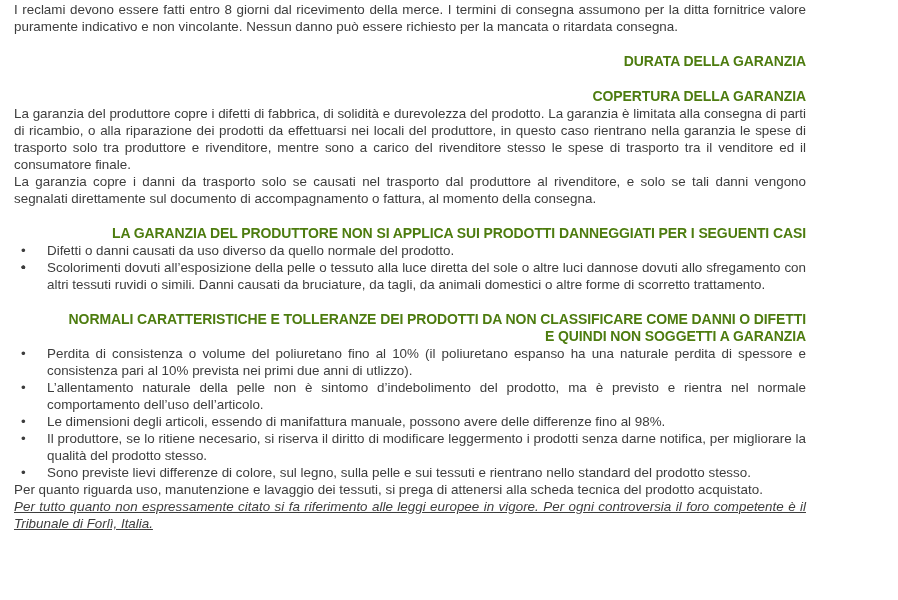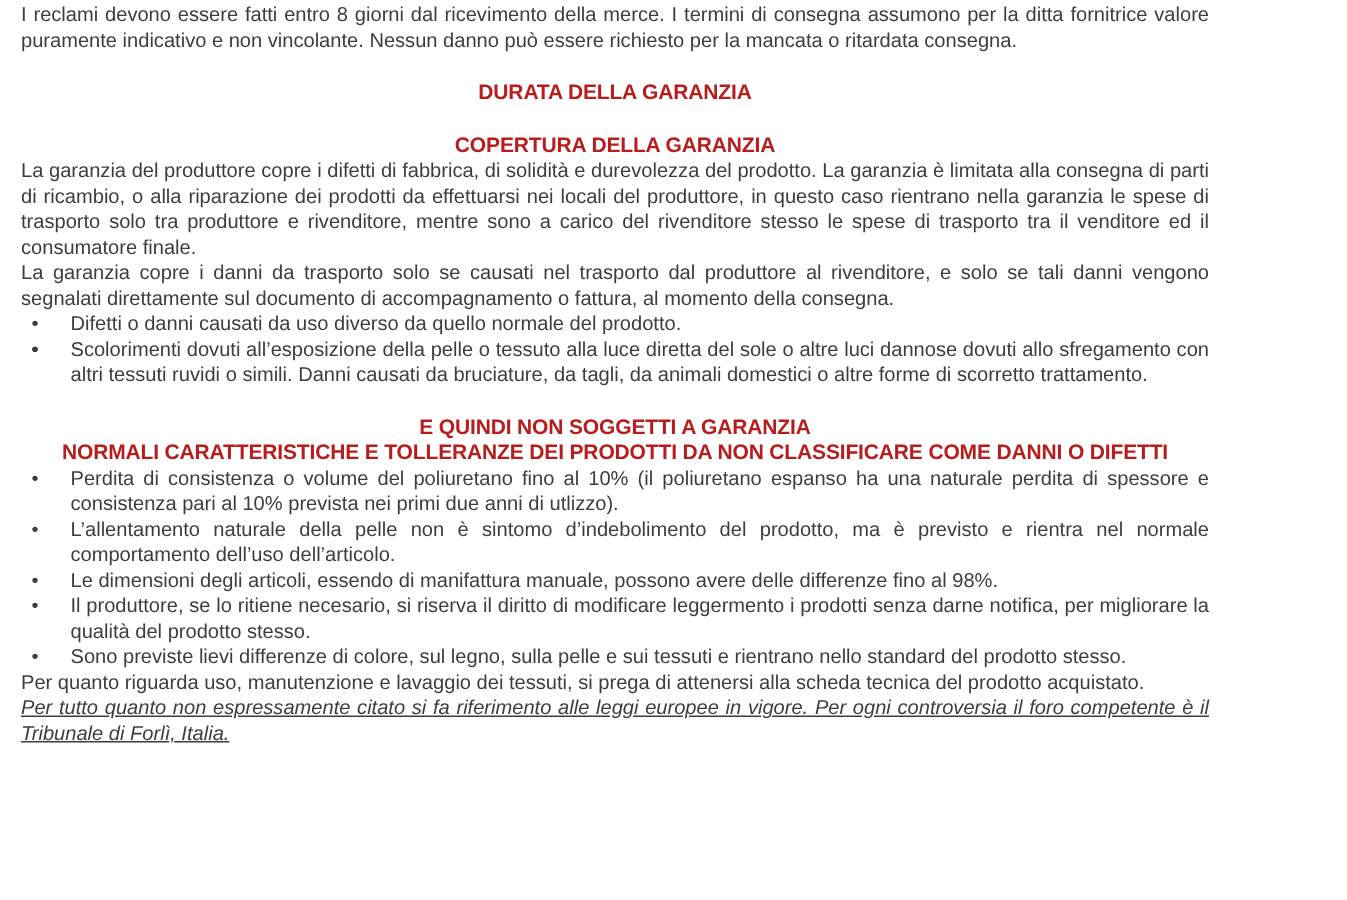--- a/index.html
+++ b/index.html
@@ -23,24 +23,24 @@
     text-align: justify;
   }
   .page p {
     margin: 0;
   }
   h2.sec-heading {
     font-family: "Liberation Sans", sans-serif;
     font-size: 14px;
     line-height: 17px;
     font-weight: bold;
-    color: #b91c1c;
+    color: #4d7c0f;
     letter-spacing: -0.1px;
     margin: 18px 0 0 0;
-    text-align: center;
+    text-align: right;
   }
   h2.sec-heading .hl {
     display: block;
   }
   ul.bullet-list {
     list-style: none;
     margin: 0;
     padding: 0;
   }
   ul.bullet-list li {
@@ -70,42 +70,43 @@
     <h2 class="sec-heading">DURATA DELLA GARANZIA</h2>
   </section>
 
   <section>
     <h2 class="sec-heading">COPERTURA DELLA GARANZIA</h2>
     <p>La garanzia del produttore copre i difetti di fabbrica, di solidità e durevolezza del prodotto. La garanzia è limitata alla consegna di parti di ricambio, o alla riparazione dei prodotti da effettuarsi nei locali del produttore, in questo caso rientrano nella garanzia le spese di trasporto solo tra produttore e rivenditore, mentre sono a carico del rivenditore stesso le spese di trasporto tra il venditore ed il consumatore finale.</p>
     <p>La garanzia copre i danni da trasporto solo se causati nel trasporto dal produttore al rivenditore, e solo se tali danni vengono segnalati direttamente sul documento di accompagnamento o fattura, al momento della consegna.</p>
   </section>
 
   <section>
+    <h2 class="sec-heading">LA GARANZIA DEL PRODUTTORE NON SI APPLICA SUI PRODOTTI DANNEGGIATI PER I SEGUENTI CASI</h2>
     <ul class="bullet-list">
       <li>
         <span class="bullet">•</span>
         <span>Difetti o danni causati da uso diverso da quello normale del prodotto.</span>
       </li>
       <li>
         <span class="bullet">•</span>
       </li>
       <li>
         <span class="bullet">•</span>
       </li>
       <li>
         <span class="bullet">•</span>
         <span>Scolorimenti dovuti all’esposizione della pelle o tessuto alla luce diretta del sole o altre luci dannose dovuti allo sfregamento con altri tessuti ruvidi o simili. Danni causati da bruciature, da tagli, da animali domestici o altre forme di scorretto trattamento.</span>
       </li>
     </ul>
   </section>
 
   <section>
     <h2 class="sec-heading">
+      <span class="hl">NORMALI CARATTERISTICHE E TOLLERANZE DEI PRODOTTI DA NON CLASSIFICARE COME DANNI O DIFETTI</span>
       <span class="hl">E QUINDI NON SOGGETTI A GARANZIA</span>
-      <span class="hl">NORMALI CARATTERISTICHE E TOLLERANZE DEI PRODOTTI DA NON CLASSIFICARE COME DANNI O DIFETTI</span>
     </h2>
     <ul class="bullet-list">
       <li>
         <span class="bullet">•</span>
         <span>Perdita di consistenza o volume del poliuretano fino al 10% (il poliuretano espanso ha una naturale perdita di spessore e consistenza pari al 10% prevista nei primi due anni di utlizzo).</span>
       </li>
       <li>
         <span class="bullet">•</span>
         <span>L’allentamento naturale della pelle non è sintomo d’indebolimento del prodotto, ma è previsto e rientra nel normale comportamento dell’uso dell’articolo.</span>
       </li>

